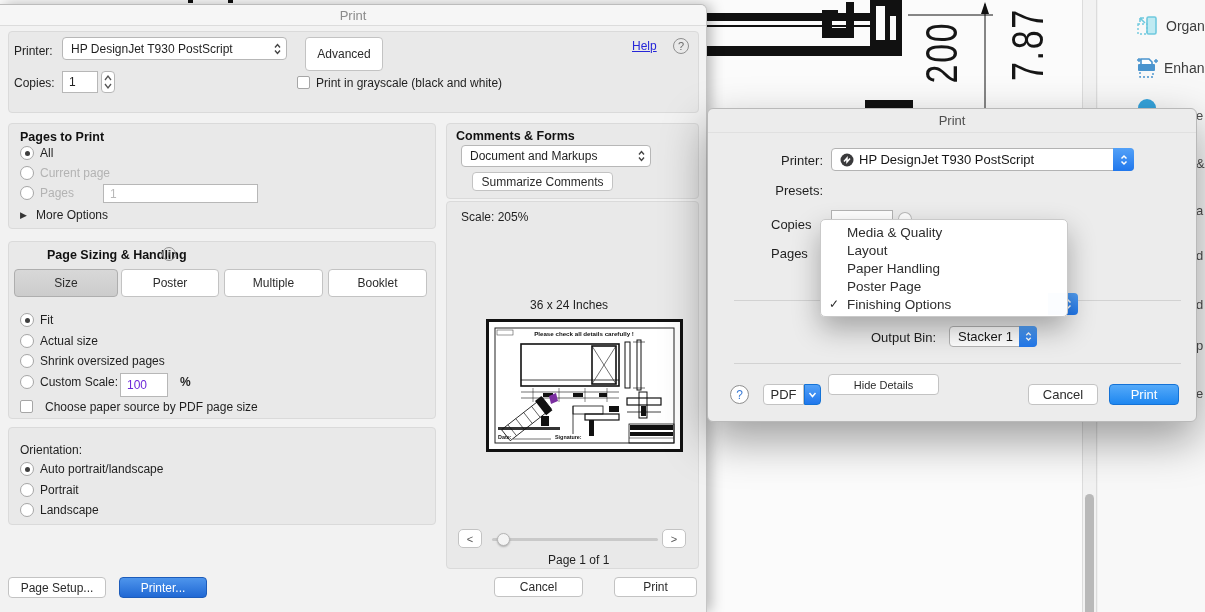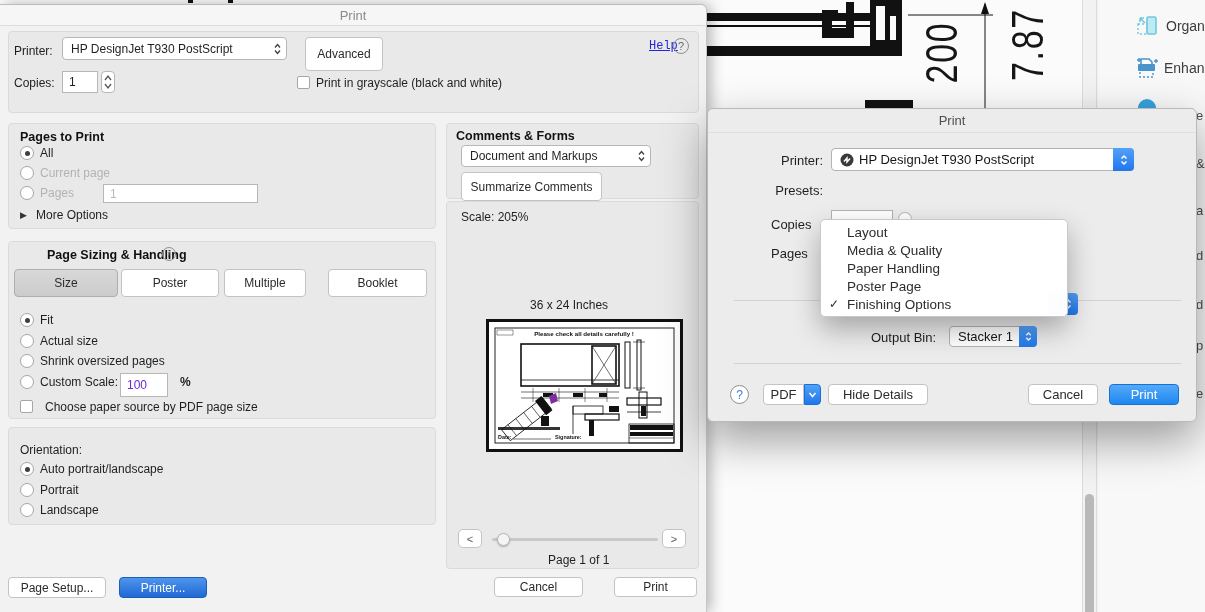--- a/index.html
+++ b/index.html
@@ -123,21 +123,21 @@
   <div class="popup" style="left:62px;top:32px;width:225px;height:23px;">
     <span>HP DesignJet T930 PostScript</span>
     <svg class="stepper" width="9" height="13" viewBox="0 0 9 13">
       <polyline points="2,5 4.5,2 7,5" fill="none" stroke="#444" stroke-width="1.4"></polyline>
       <polyline points="2,8 4.5,11 7,8" fill="none" stroke="#444" stroke-width="1.4"></polyline>
     </svg>
   </div>
   <div class="btn" style="left:305px;top:32px;width:78px;height:34px;">
     <span>Advanced</span>
   </div>
-  <a class="helplink" style="left:649px;top:34px;font-family:Liberation Mono, monospace;" href="#">Help</a>
+  <a class="helplink" style="left:632px;top:34px;" href="#">Help</a>
   <div class="qcircle" style="left:673px;top:33px;width:16px;height:16px;font-size:11px;">
     <span>?</span>
   </div>
   <span class="lbl" style="left:14px;top:71px;">Copies:</span>
   <div class="field" style="left:62px;top:66px;width:36px;height:22px;">
     <span>1</span>
   </div>
   <div class="abs" style="left:101px;top:66px;width:14px;height:22px;background:#fff;border:1px solid #b7b7b7;border-radius:4px;">
     <svg width="12" height="20" viewBox="0 0 12 20">
       <polyline points="3,8 6,4 9,8" fill="none" stroke="#555" stroke-width="1.3"></polyline>
@@ -165,21 +165,21 @@
   <span class="heading" style="left:20px;top:243px;padding-left:27px;">Page Sizing &amp; Handling</span>
   <div class="qcircle" style="left:162px;top:242px;width:14px;height:14px;font-size:9px;font-style:italic;">
     <span>i</span>
   </div>
   <div class="btn" style="left:14px;top:264px;width:104px;height:28px;background:linear-gradient(#d8d8d8,#cccccc);border-color:#aeaeae;">
     <span>Size</span>
   </div>
   <div class="btn" style="left:121px;top:264px;width:98px;height:28px;">
     <span>Poster</span>
   </div>
-  <div class="btn" style="left:224px;top:264px;width:82px;height:28px;">
+  <div class="btn" style="left:224px;top:264px;width:99px;height:28px;">
     <span>Multiple</span>
   </div>
   <div class="btn" style="left:328px;top:264px;width:99px;height:28px;">
     <span>Booklet</span>
   </div>
   <div class="radio on" style="left:20px;top:308px;"></div>
   <span class="lbl" style="left:40px;top:308px;">Fit</span>
   <div class="radio" style="left:20px;top:329px;"></div>
   <span class="lbl" style="left:40px;top:329px;">Actual size</span>
   <div class="radio" style="left:20px;top:349px;"></div>
@@ -211,21 +211,21 @@
 
   <div class="panel-box" style="left:446px;top:118px;width:253px;height:76px;"></div>
   <span class="heading" style="left:456px;top:124px;">Comments &amp; Forms</span>
   <div class="popup" style="left:461px;top:140px;width:190px;height:22px;">
     <span>Document and Markups</span>
     <svg class="stepper" width="9" height="13" viewBox="0 0 9 13">
       <polyline points="2,5 4.5,2 7,5" fill="none" stroke="#444" stroke-width="1.4"></polyline>
       <polyline points="2,8 4.5,11 7,8" fill="none" stroke="#444" stroke-width="1.4"></polyline>
     </svg>
   </div>
-  <div class="btn" style="left:461px;top:167px;width:141px;height:29px;">
+  <div class="btn" style="left:472px;top:167px;width:141px;height:19px;">
     <span>Summarize Comments</span>
   </div>
 
   <div class="panel-box" style="left:446px;top:196px;width:253px;height:368px;"></div>
   <span class="lbl" style="left:461px;top:205px;">Scale: 205%</span>
   <span class="lbl" style="left:530px;top:293px;">36 x 24 Inches</span>
 
   <div class="abs" style="left:486px;top:314px;width:197px;height:133px;background:#fff;border:3px solid #111;">
     <svg width="191" height="127" viewBox="0 0 191 127">
       <rect x="6" y="6" width="179" height="115" fill="none" stroke="#222" stroke-width="1"></rect>
@@ -362,40 +362,40 @@
   </div>
   <div class="btn" style="left:55px;top:275px;width:41px;height:21px;border-radius:4px 0 0 4px;font-size:13px;">
     <span>PDF</span>
   </div>
   <div class="abs" style="left:96px;top:275px;width:17px;height:21px;background:linear-gradient(#53a1f8,#2077ec);
        border:1px solid #1472d6;border-radius:0 4px 4px 0;display:flex;align-items:center;justify-content:center;">
     <svg width="9" height="6" viewBox="0 0 9 6">
       <polyline points="1.5,1 4.5,4.5 7.5,1" fill="none" stroke="#fff" stroke-width="1.5"></polyline>
       </svg>
   </div>
-  <div class="btn" style="left:120px;top:275px;width:100px;height:21px;font-size:13px;">
+  <div class="btn" style="left:120px;top:265px;width:111px;height:21px;font-size:11px;">
     <span>Hide Details</span>
   </div>
   <div class="btn" style="left:320px;top:275px;width:70px;height:21px;font-size:13px;">
     <span>Cancel</span>
   </div>
   <div class="btn btn-mac-blue" style="left:401px;top:275px;width:70px;height:21px;">
     <span>Print</span>
   </div>
 </div>
 
 <div class="abs" style="left:820px;top:219px;width:248px;height:98px;background:rgba(255,255,255,0.98);
      border:1px solid #c9c9c9;border-radius:5px;box-shadow:0 12px 28px rgba(0,0,0,0.3);z-index:30;padding-top:3px;">
   <div style="display:flex;align-items:center;height:18px;">
     <span style="width:26px;text-align:center;font-size:12px;color:#2d2d2d;"></span>
-    <span class="menu-item-label">Layout</span>
+    <span class="menu-item-label">Media &amp; Quality</span>
   </div>
   <div style="display:flex;align-items:center;height:18px;">
     <span style="width:26px;text-align:center;font-size:12px;color:#2d2d2d;"></span>
-    <span class="menu-item-label">Media &amp; Quality</span>
+    <span class="menu-item-label">Layout</span>
   </div>
   <div style="display:flex;align-items:center;height:18px;">
     <span style="width:26px;text-align:center;font-size:12px;color:#2d2d2d;"></span>
     <span class="menu-item-label">Paper Handling</span>
   </div>
   <div style="display:flex;align-items:center;height:18px;">
     <span style="width:26px;text-align:center;font-size:12px;color:#2d2d2d;"></span>
     <span class="menu-item-label">Poster Page</span>
   </div>
   <div style="display:flex;align-items:center;height:18px;">

